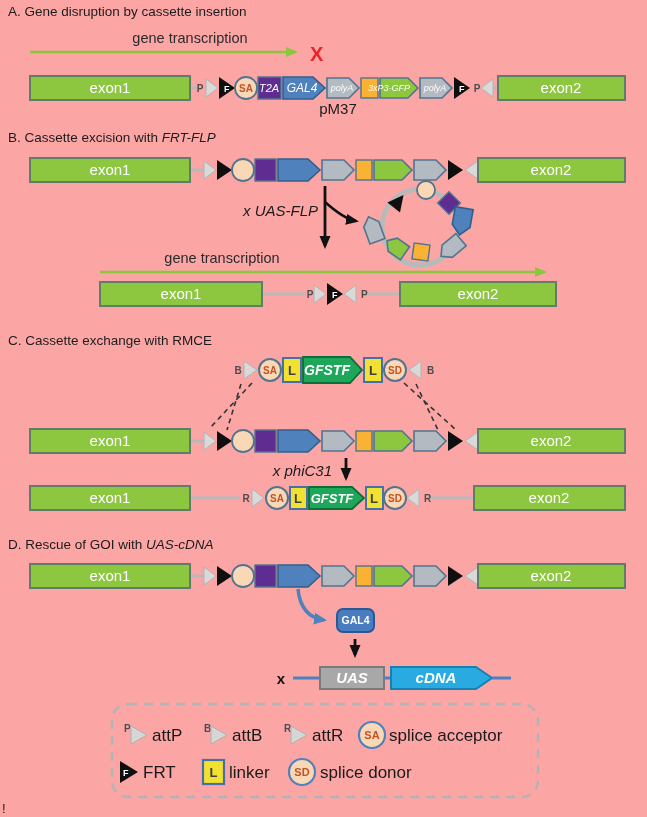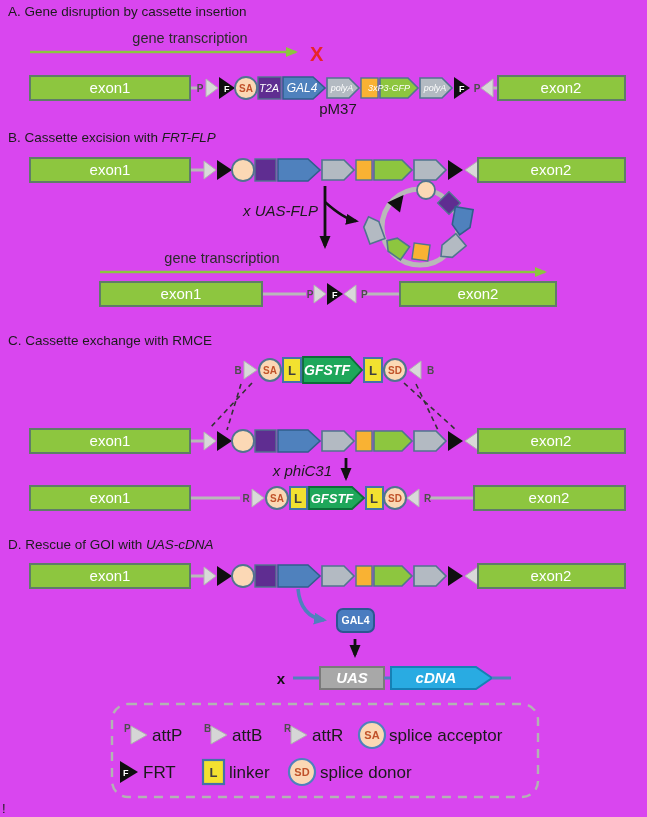--- a/index.html
+++ b/index.html
@@ -1,16 +1,16 @@
 <!DOCTYPE html>
 <html><head>
 <meta charset="utf-8">
 <style>
   html,body{margin:0;padding:0;background:#ffffff;}
-  .page{width:647px;height:817px;position:relative;background:#d946ef;}
+  .page{width:647px;height:817px;position:relative;background:#fca5a5;}
   svg{display:block;}
   svg text{font-family:"Liberation Sans","DejaVu Sans",sans-serif;}
   .title{font-size:13.5px;fill:#1c1c1c;}
   .trans-label{font-size:14.5px;fill:#2b2b2b;}
   .exon-label{font-size:15px;fill:#ffffff;}
   .el-label{fill:#ffffff;font-style:italic;}
   .sa-label{font-size:10px;fill:#c0522a;font-weight:bold;}
   .sa-label-lg{font-size:11px;fill:#c0522a;font-weight:bold;}
   .site-letter{font-size:10px;fill:#4d4d4d;font-weight:bold;}
   .frt-letter{font-size:9px;fill:#ffffff;font-weight:bold;}

